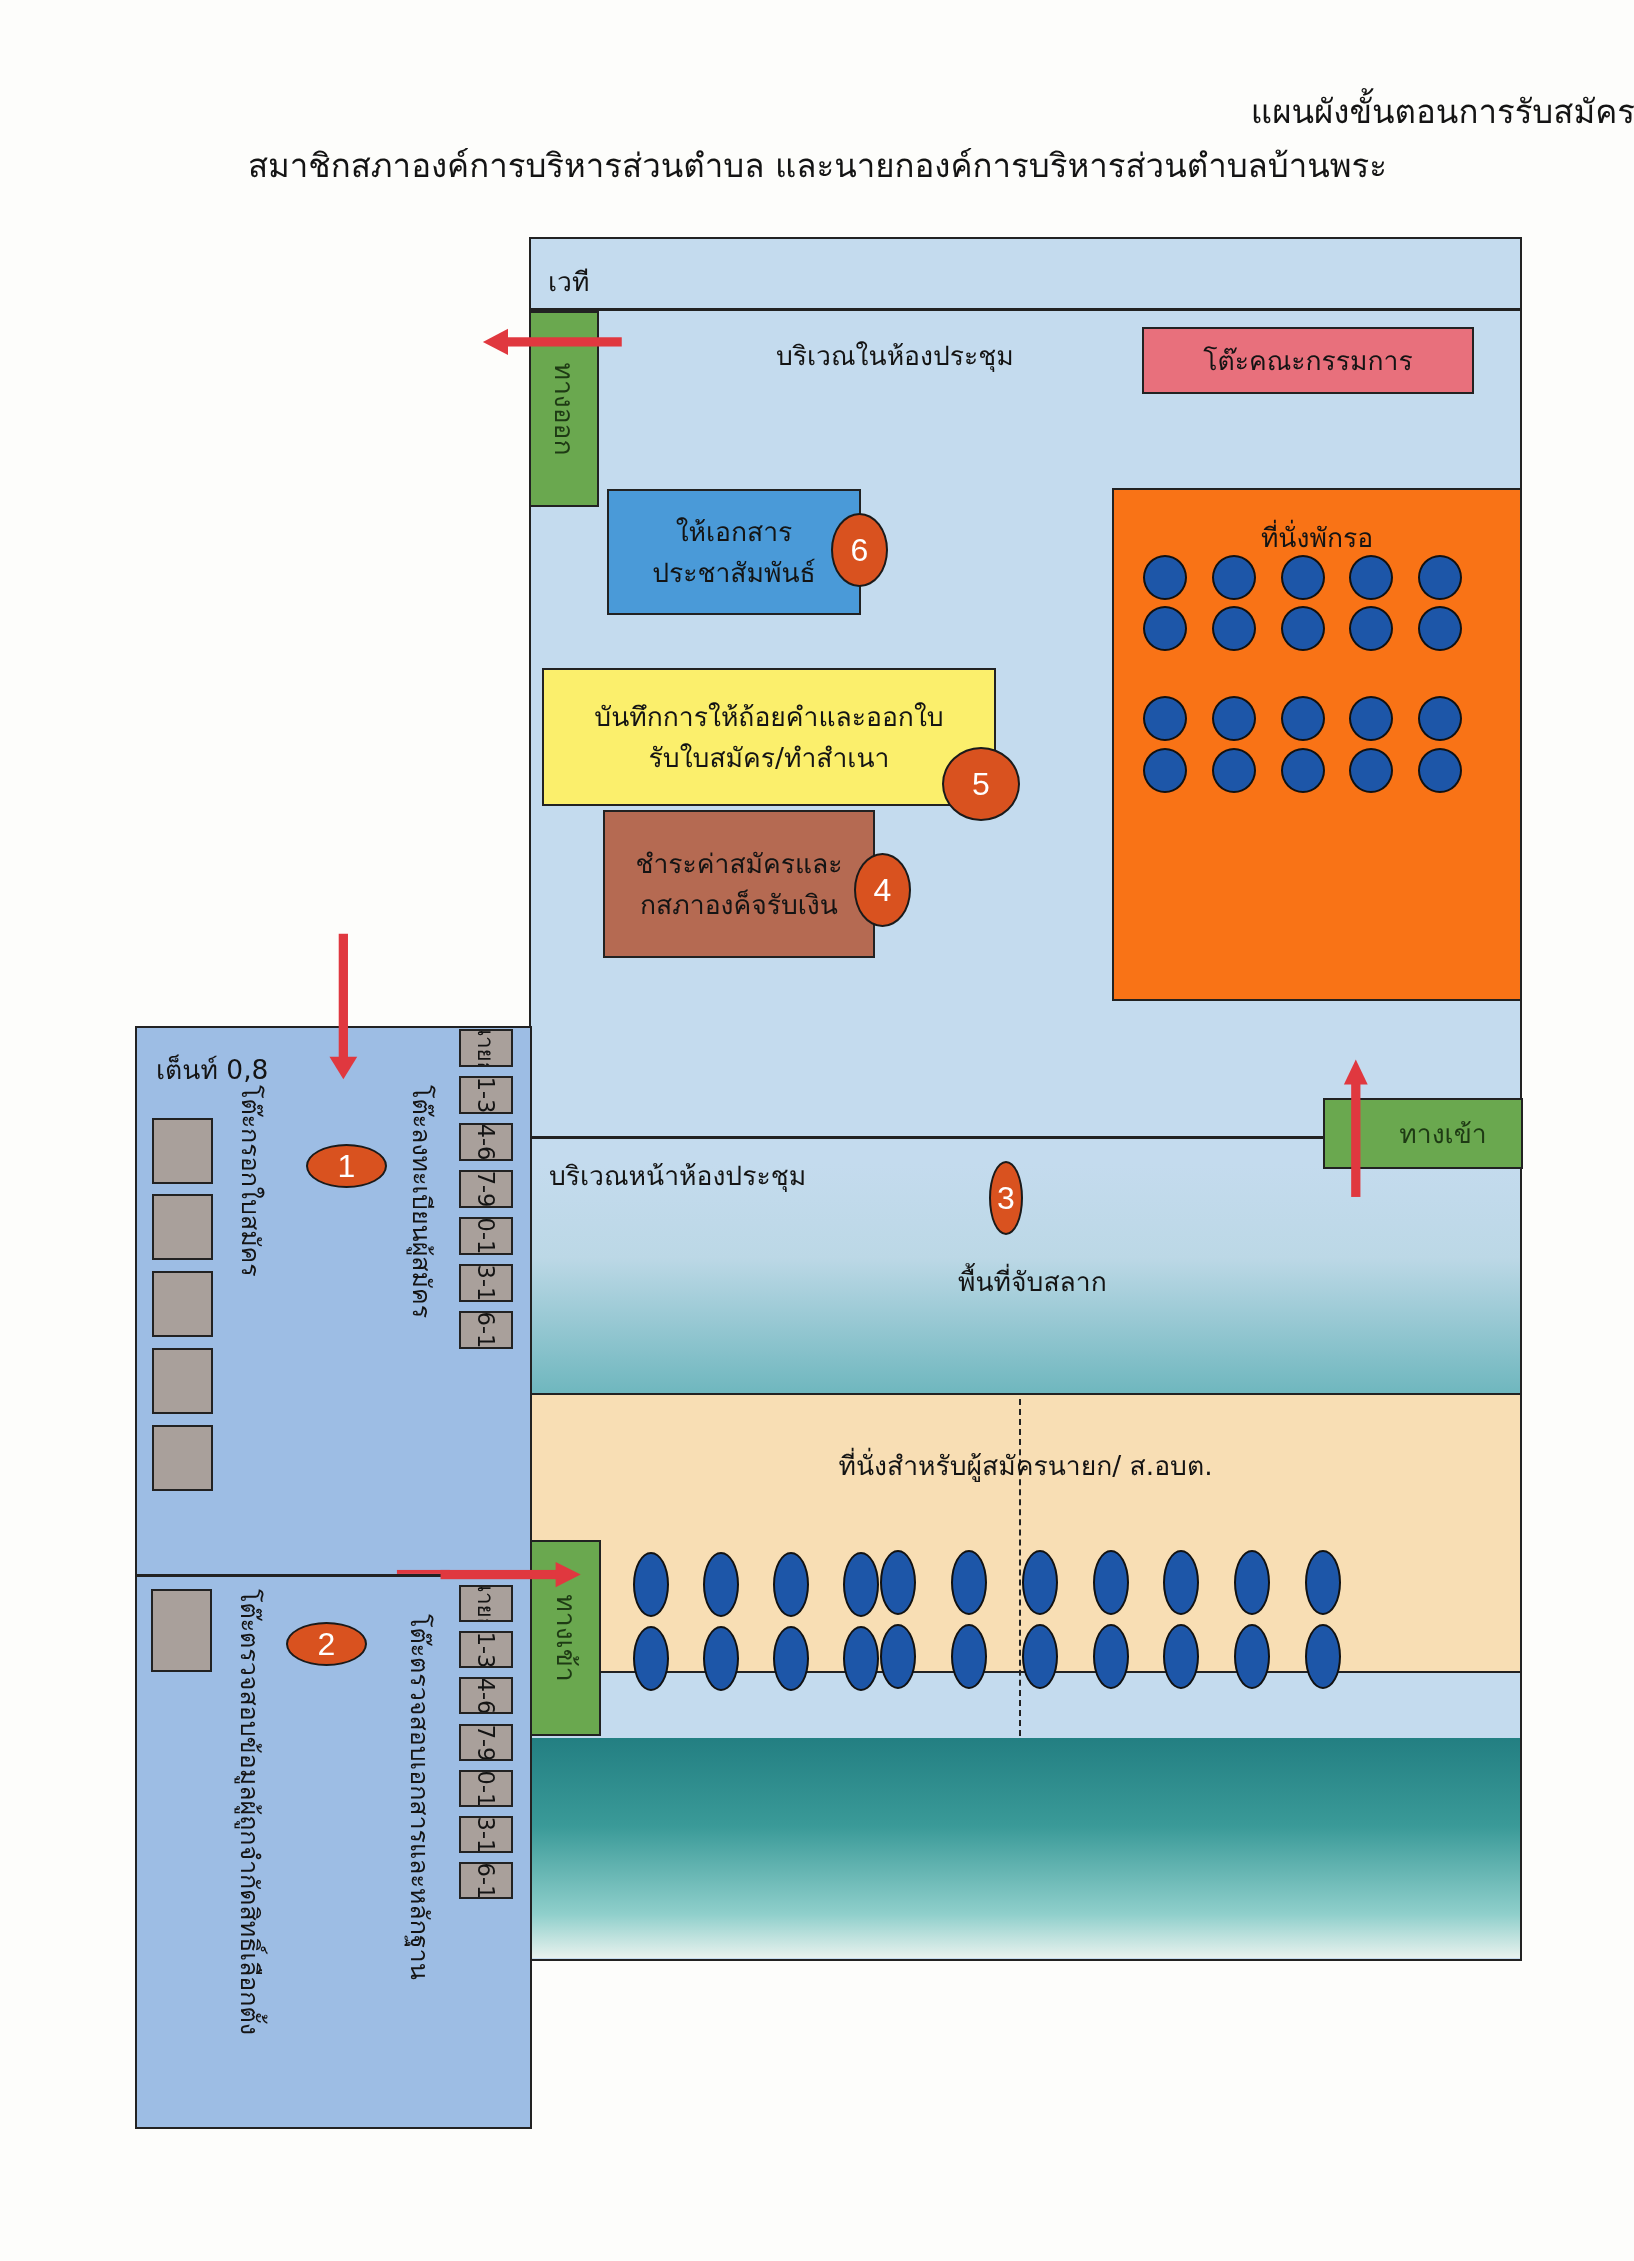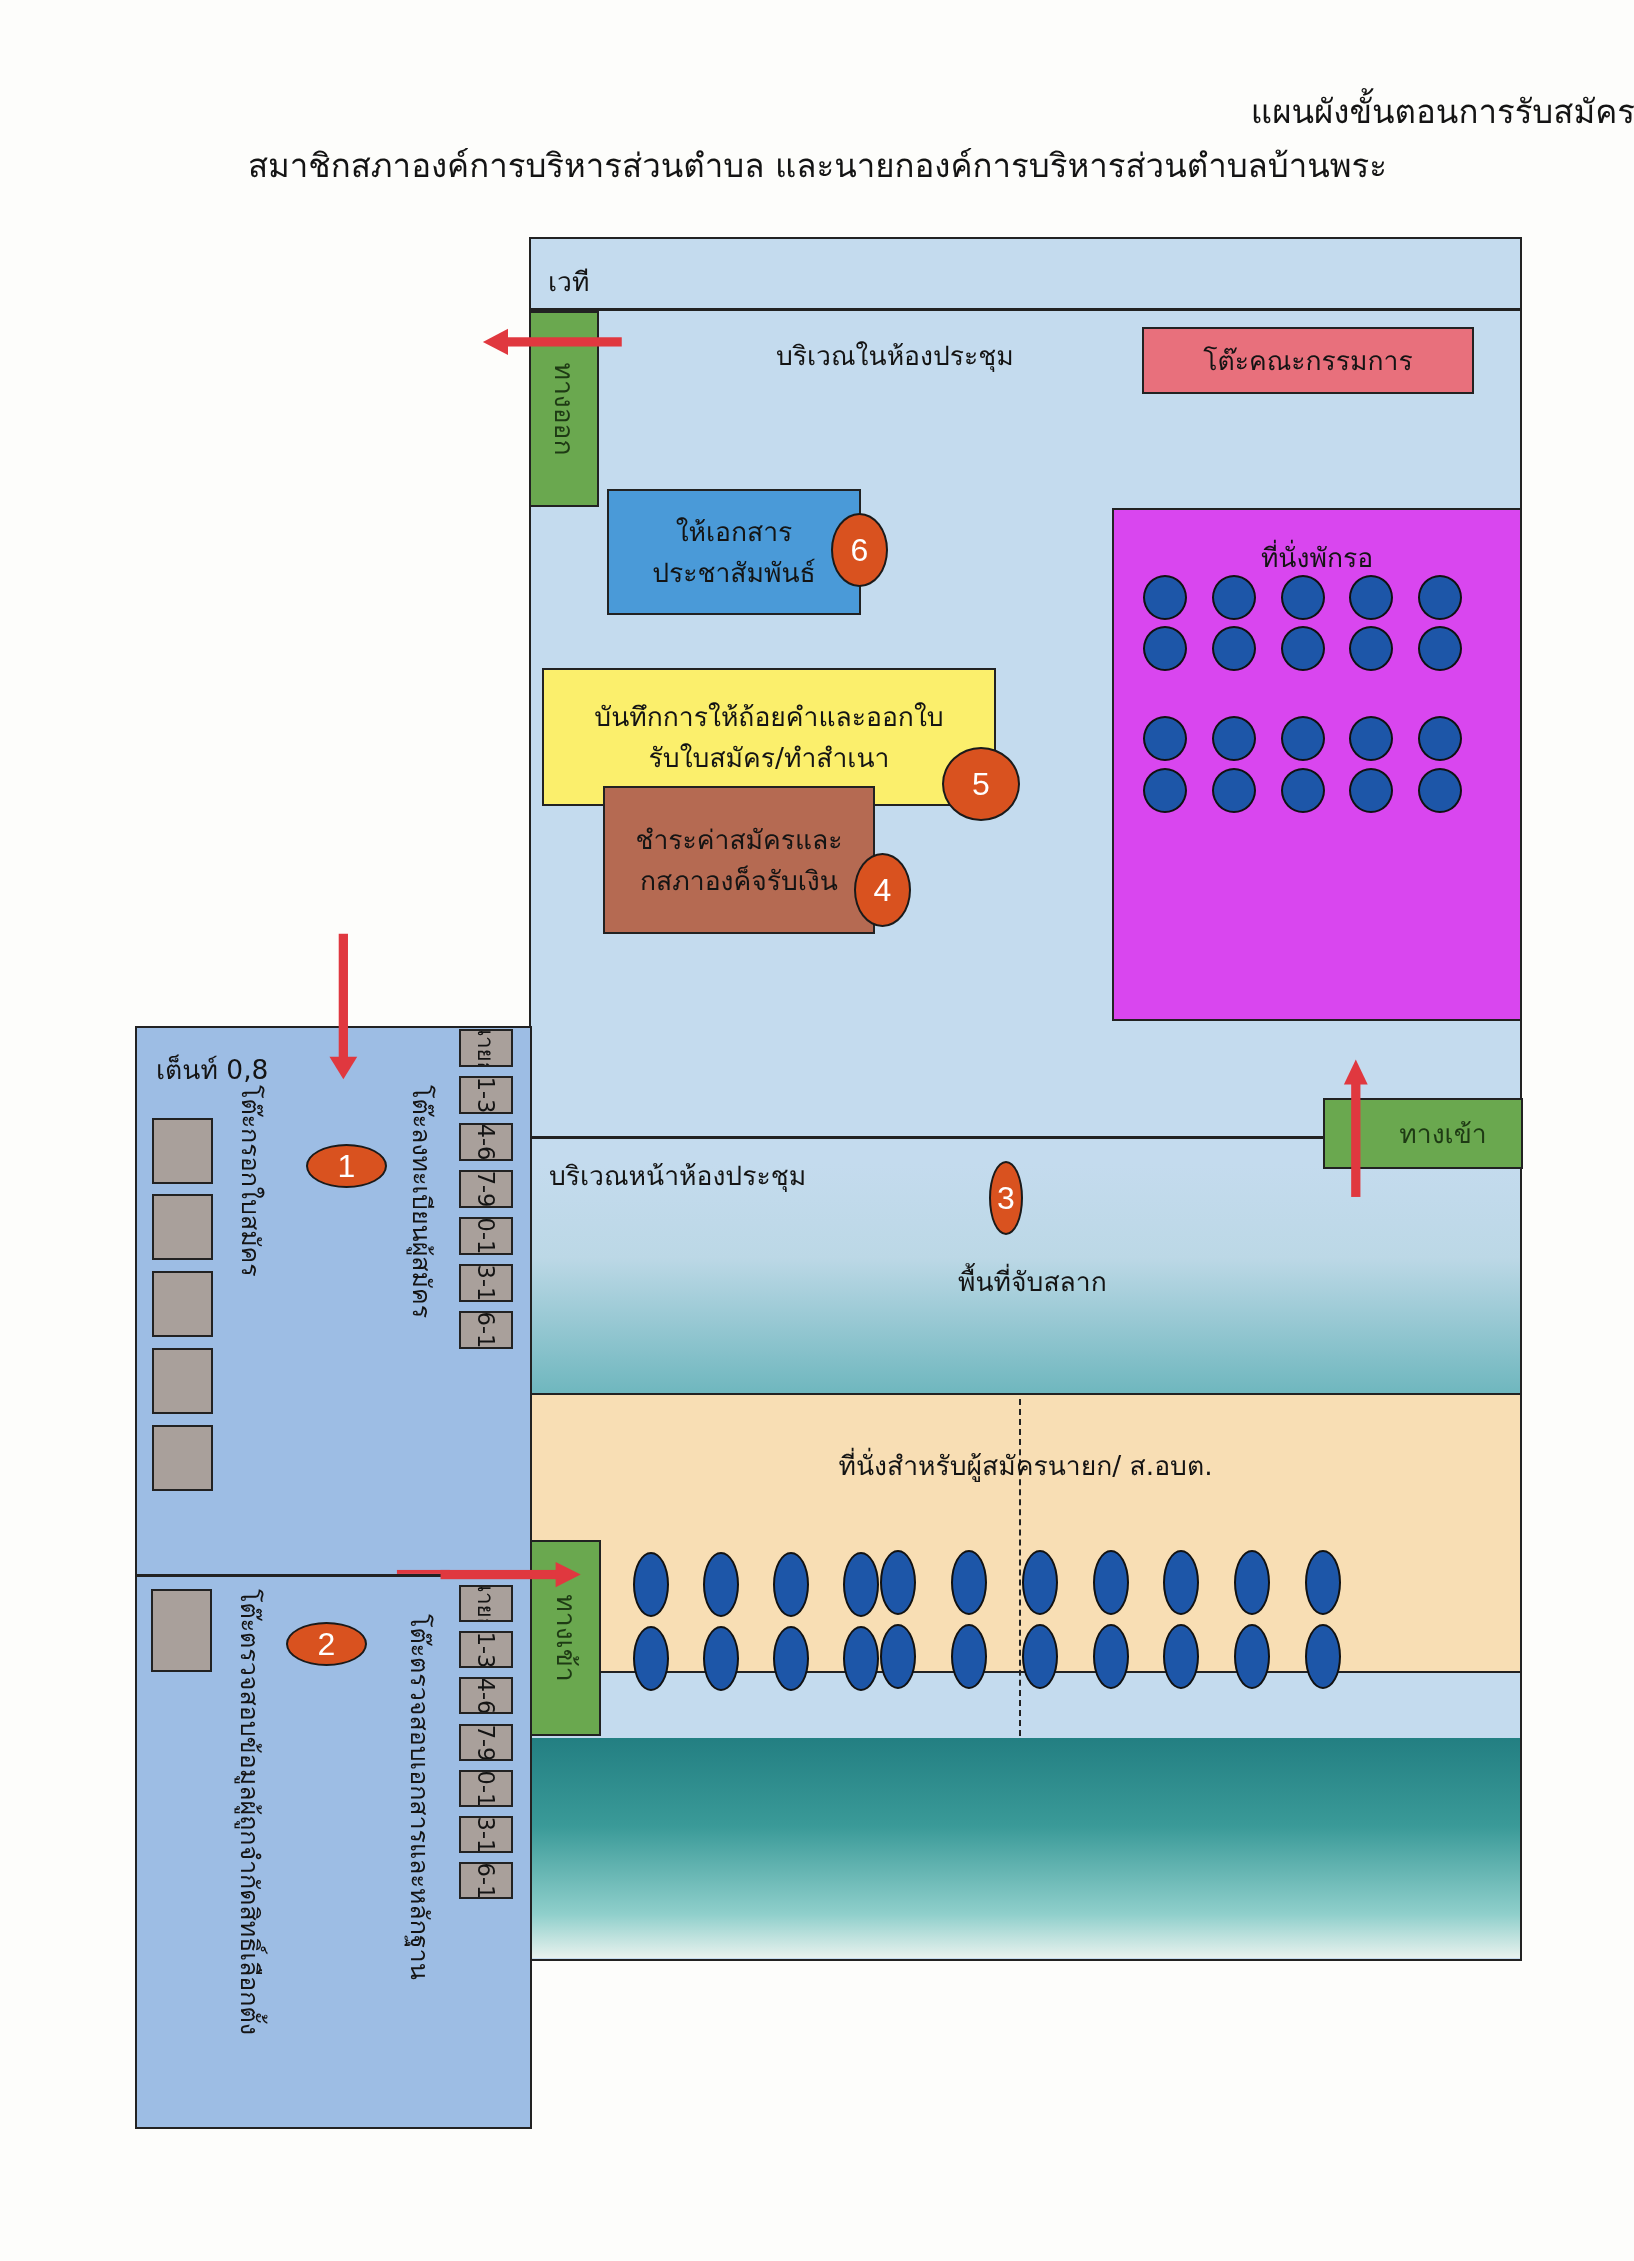--- a/index.html
+++ b/index.html
@@ -21,32 +21,32 @@
     background:linear-gradient(#c4dbee 0%, #bcd8e6 40%, #6db6bd 100%); }
   .gradient-bottom { left:532px; top:1738px; width:988px; height:220px;
     background:linear-gradient(#237f82 0%, #3a9a98 40%, #8fcfcb 80%, #e8f2ee 100%); }
 
   .label { font-size:26.5px; white-space:nowrap; }
 
   .box { border:2.6px solid #222; display:flex; flex-direction:column; align-items:center; justify-content:center; text-align:center; font-size:26.5px; line-height:1.55; }
   .committee { left:1142px; top:327px; width:332px; height:67px; background:#e8707c; }
   .pr { left:607px; top:489px; width:254px; height:126px; background:#4a9ad8; }
   .record { left:542px; top:668px; width:454px; height:138px; background:#fbef6c; }
-  .pay { left:603px; top:786px; width:272px; height:148px; background:#b56a52; }
+  .pay { left:603px; top:810px; width:272px; height:148px; background:#b56a52; }
 
   .step { border:2.6px solid #1a1a1a; border-radius:50%; background:#d9521f; color:#fff; display:flex; align-items:center; justify-content:center; font-size:32px; font-family:"Liberation Sans", sans-serif; }
 
   .door { background:#6aa84f; border:2.6px solid #222; display:flex; align-items:center; justify-content:center; font-size:26.5px; color:#1e3a14; }
   .exit-door { left:529px; top:311px; width:70px; height:196px; }
   .exit-door span { transform:rotate(90deg); display:block; white-space:nowrap; }
   .entry-door { left:1323px; top:1098px; width:200px; height:71px; }
   .tent-door { left:530px; top:1540px; width:71px; height:196px; }
   .tent-door span { transform:rotate(90deg); display:block; white-space:nowrap; }
 
-  .wait { left:1112px; top:508px; width:410px; height:513px; background:#d946ef; border:2.6px solid #222; }
+  .wait { left:1112px; top:488px; width:410px; height:513px; background:#f97316; border:2.6px solid #222; }
   .wait-title { left:0; width:100%; top:26.5px; text-align:center; font-size:26.5px; }
   .seat { background:#1d56a8; border:2px solid #111; border-radius:50%; }
 
   .lottery { left:529px; top:1393px; width:993px; height:280px; background:#f8deb4; border:2.6px solid #222; }
   .lottery-text { left:0; width:100%; text-align:center; font-size:26.5px; }
   .divider { left:488px; top:4px; width:0; height:337px; border-left:2.6px dashed #222; }
 
   .tent { left:135px; top:1026px; width:397px; height:1103px; background:#9dbde4; border:2.6px solid #222; }
   .tent-split { left:135px; top:1574px; width:397px; height:2.6px; background:#222; }
   .tent-title { font-size:26.5px; }

